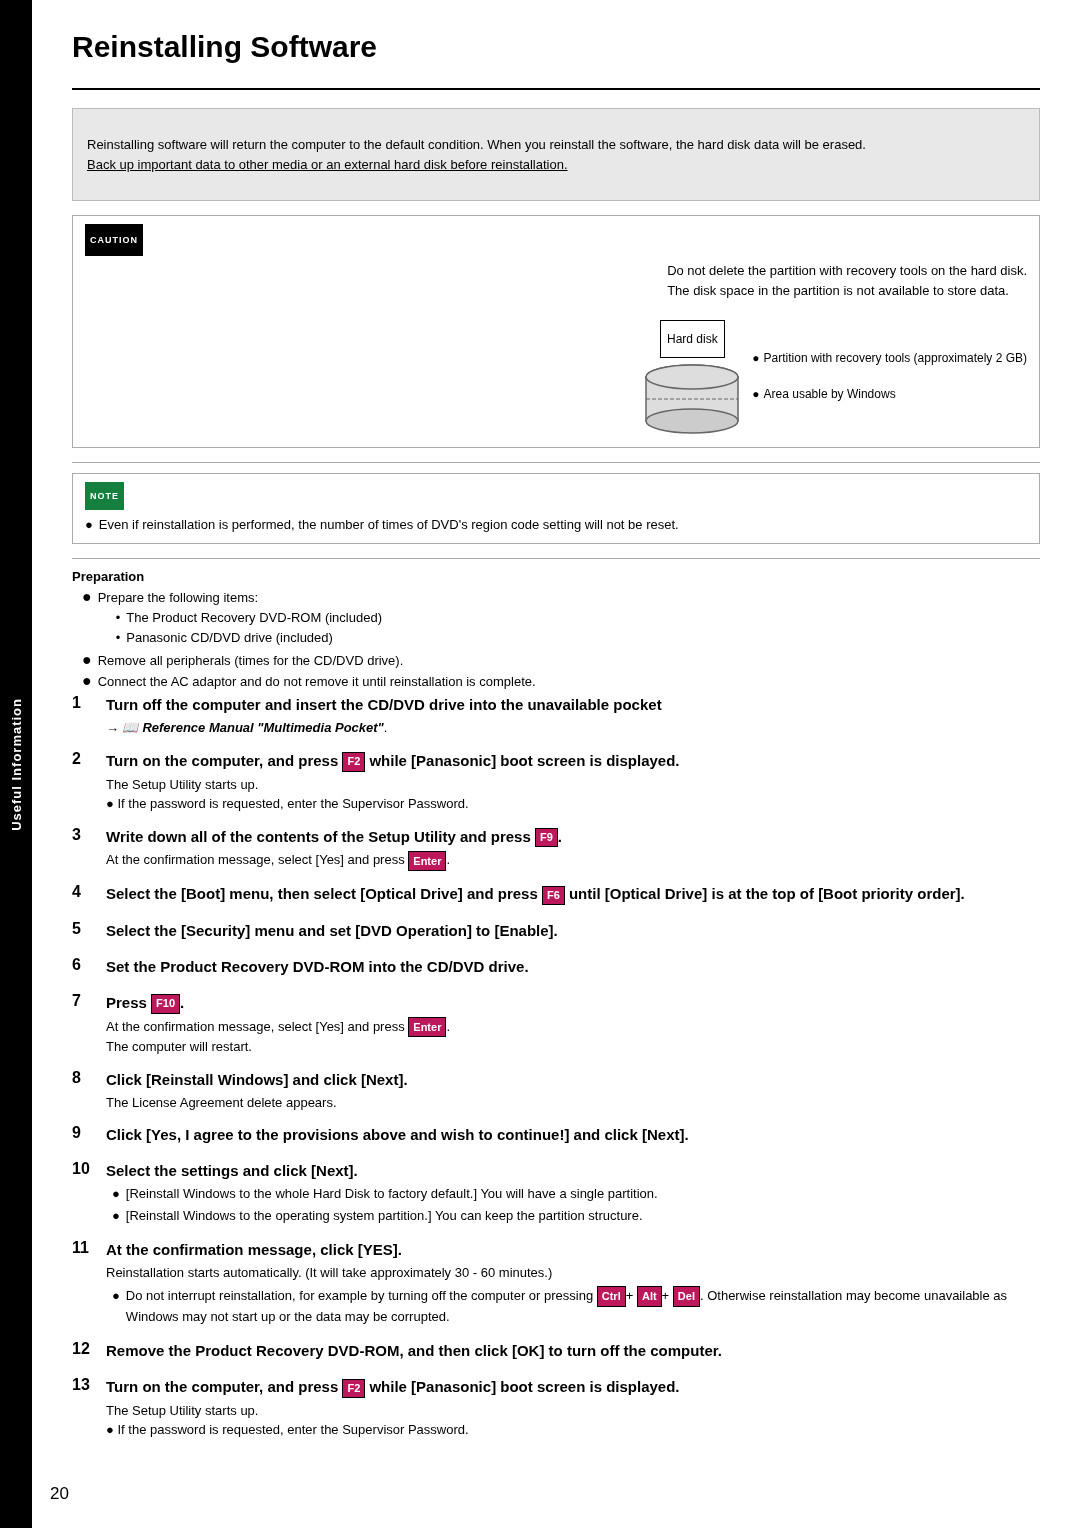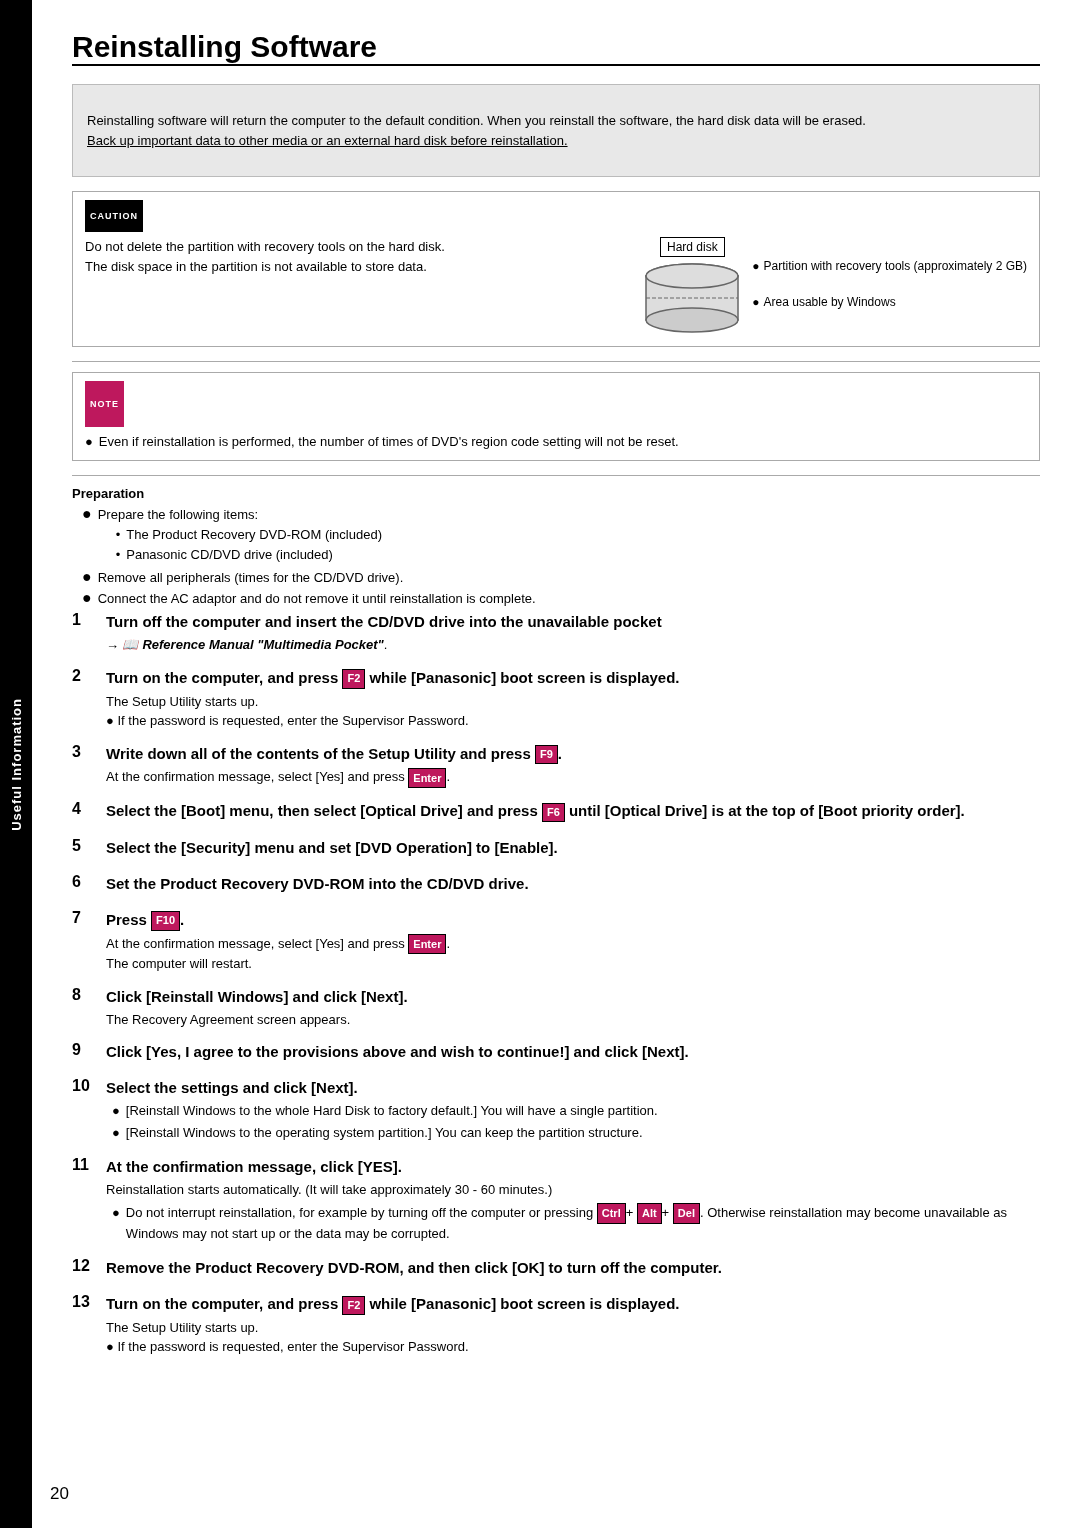--- a/index.html
+++ b/index.html
@@ -37,21 +37,21 @@
     }
     .main-content {
       flex: 1;
       padding: 30px 40px 40px 40px;
     }
     h1 {
       font-size: 30px;
       font-weight: bold;
       margin-bottom: 18px;
       border-bottom: 2px solid #000;
-      padding-bottom: 0;
+      padding-bottom: 24px;
     }
     .intro-box {
       background: #e8e8e8;
       border: 1px solid #bbb;
       padding: 26px 14px;
       margin-bottom: 14px;
       font-size: 13px;
       line-height: 1.5;
     }
     .intro-box .underline {
@@ -67,22 +67,23 @@
       background: #000;
       color: #fff;
       font-size: 9px;
       font-weight: bold;
       padding: 11px 5px;
       letter-spacing: 1px;
       margin-bottom: 5px;
     }
     .caution-inner {
       display: flex;
-      align-items: flex-start;
+      align-items: flex-end;
       gap: 20px;
+      flex-direction: column;
     }
     .caution-text-col {
       flex: 1;
       font-size: 13px;
       line-height: 1.5;
     }
     .hard-disk-diagram {
       display: flex;
       flex-direction: column;
       align-items: flex-start;
@@ -94,25 +95,25 @@
       gap: 10px;
       margin-bottom: 4px;
     }
     .note-section {
       border: 1px solid #aaa;
       padding: 8px 12px;
       margin-bottom: 14px;
     }
     .note-label {
       display: inline-block;
-      background: #be185d;
+      background: #15803d;
       color: #fff;
       font-size: 9px;
       font-weight: bold;
-      padding: 18px 5px;
+      padding: 9px 5px;
       letter-spacing: 1px;
       margin-bottom: 5px;
     }
     .note-text {
       font-size: 13px;
       line-height: 1.5;
       display: flex;
       gap: 6px;
     }
     .note-bullet {
@@ -213,21 +214,21 @@
       left: 50px;
       font-size: 17px;
     }
     hr.section-divider {
       border: none;
       border-top: 1px solid #aaa;
       margin: 10px 0;
     }
     .disk-label-bubble {
       border: 1px solid #000;
-      padding: 2px 6px;
+      padding: 11px 6px;
       font-size: 12px;
       background: #fff;
       display: inline-block;
       margin-bottom: 5px;
       position: relative;
     }
     .annotation-lines {
       font-size: 12px;
       line-height: 1.8;
     }
@@ -391,21 +392,21 @@
           <div class="step-main">Press <span class="kbd">F10</span>.</div>
           <div class="step-sub">At the confirmation message, select [Yes] and press <span class="kbd">Enter</span>.</div>
           <div class="step-sub">The computer will restart.</div>
         </div>
       </li>
 
       <li class="step-item">
         <span class="step-num">8</span>
         <div class="step-content">
           <div class="step-main">Click [Reinstall Windows] and click [Next].</div>
-          <div class="step-sub">The Recovery Agreement screen appears.</div>
+          <div class="step-sub">The License Agreement delete appears.</div>
         </div>
       </li>
 
       <li class="step-item">
         <span class="step-num">9</span>
         <div class="step-content">
           <div class="step-main">Click [Yes, I agree to the provisions above and wish to continue!] and click [Next].</div>
         </div>
       </li>
 

